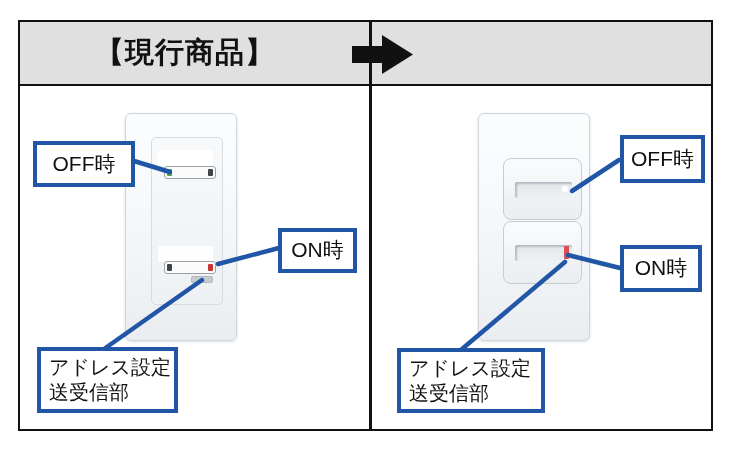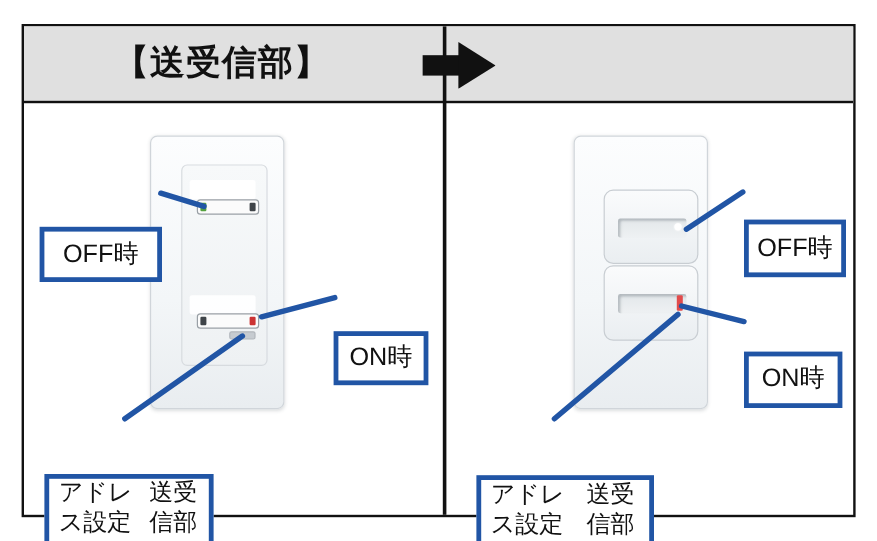--- a/index.html
+++ b/index.html
@@ -62,43 +62,43 @@
     box-shadow:inset 2px 2px 2px rgba(90,100,110,.35);
   }
   .dot-white{position:absolute;right:4px;top:4px;width:6px;height:6px;border-radius:50%;
     background:#fff;box-shadow:0 0 2px #fff;}
   .mark-red{position:absolute;right:3px;top:1px;width:5px;height:13px;border-radius:1px;
     background:var(--led_red_new,#e14b4b);}
   
   .callout{
     position:absolute;background:#fff;border:4px solid var(--callout_blue,#2155a5);
     box-sizing:border-box;display:flex;align-items:center;justify-content:center;
-    font-size:21px;color:#111;z-index:5;line-height:1.25;margin-top:48px;
+    font-size:21px;color:#111;z-index:5;line-height:1.25;
   }
-  .callout.multiline{flex-direction:row;align-items:flex-start;justify-content:space-between;
+  .callout.multiline{flex-direction:column;align-items:flex-start;justify-content:center;
     padding-left:8px;font-size:20px;}
   .co-off-cur{left:33px;top:141px;width:102px;height:46px;}
   .co-on-cur{left:278px;top:228px;width:79px;height:45px;}
   .co-addr-cur{left:37px;top:347px;width:141px;height:66px;}
   .co-off-new{left:620px;top:135px;width:85px;height:48px;}
   .co-on-new{left:620px;top:245px;width:82px;height:47px;}
   .co-addr-new{left:397px;top:348px;width:148px;height:65px;}
   
   .lines-overlay{position:absolute;left:0;top:0;width:731px;height:451px;z-index:4;pointer-events:none;}
   .callout-line{stroke:var(--callout_blue,#2155a5);stroke-width:4.5;stroke-linecap:round;}
 </style>
 </head>
 <body>
 
 <div class="canvas">
 
   <div class="table-frame">
     <div class="hdr-row"></div>
     <div class="hdr-cell left">
-      <span>【送受信部】</span>
+      <span>【現行商品】</span>
     </div>
     <div class="col-divider"></div>
   </div>
 
   <svg class="big-arrow" viewBox="0 0 61 39">
     <rect x="0" y="11" width="31" height="17" fill="#111"></rect>
     <polygon points="30,0 61,19.5 30,39" fill="#111"></polygon>
   </svg>
 
   <div class="plate current">

